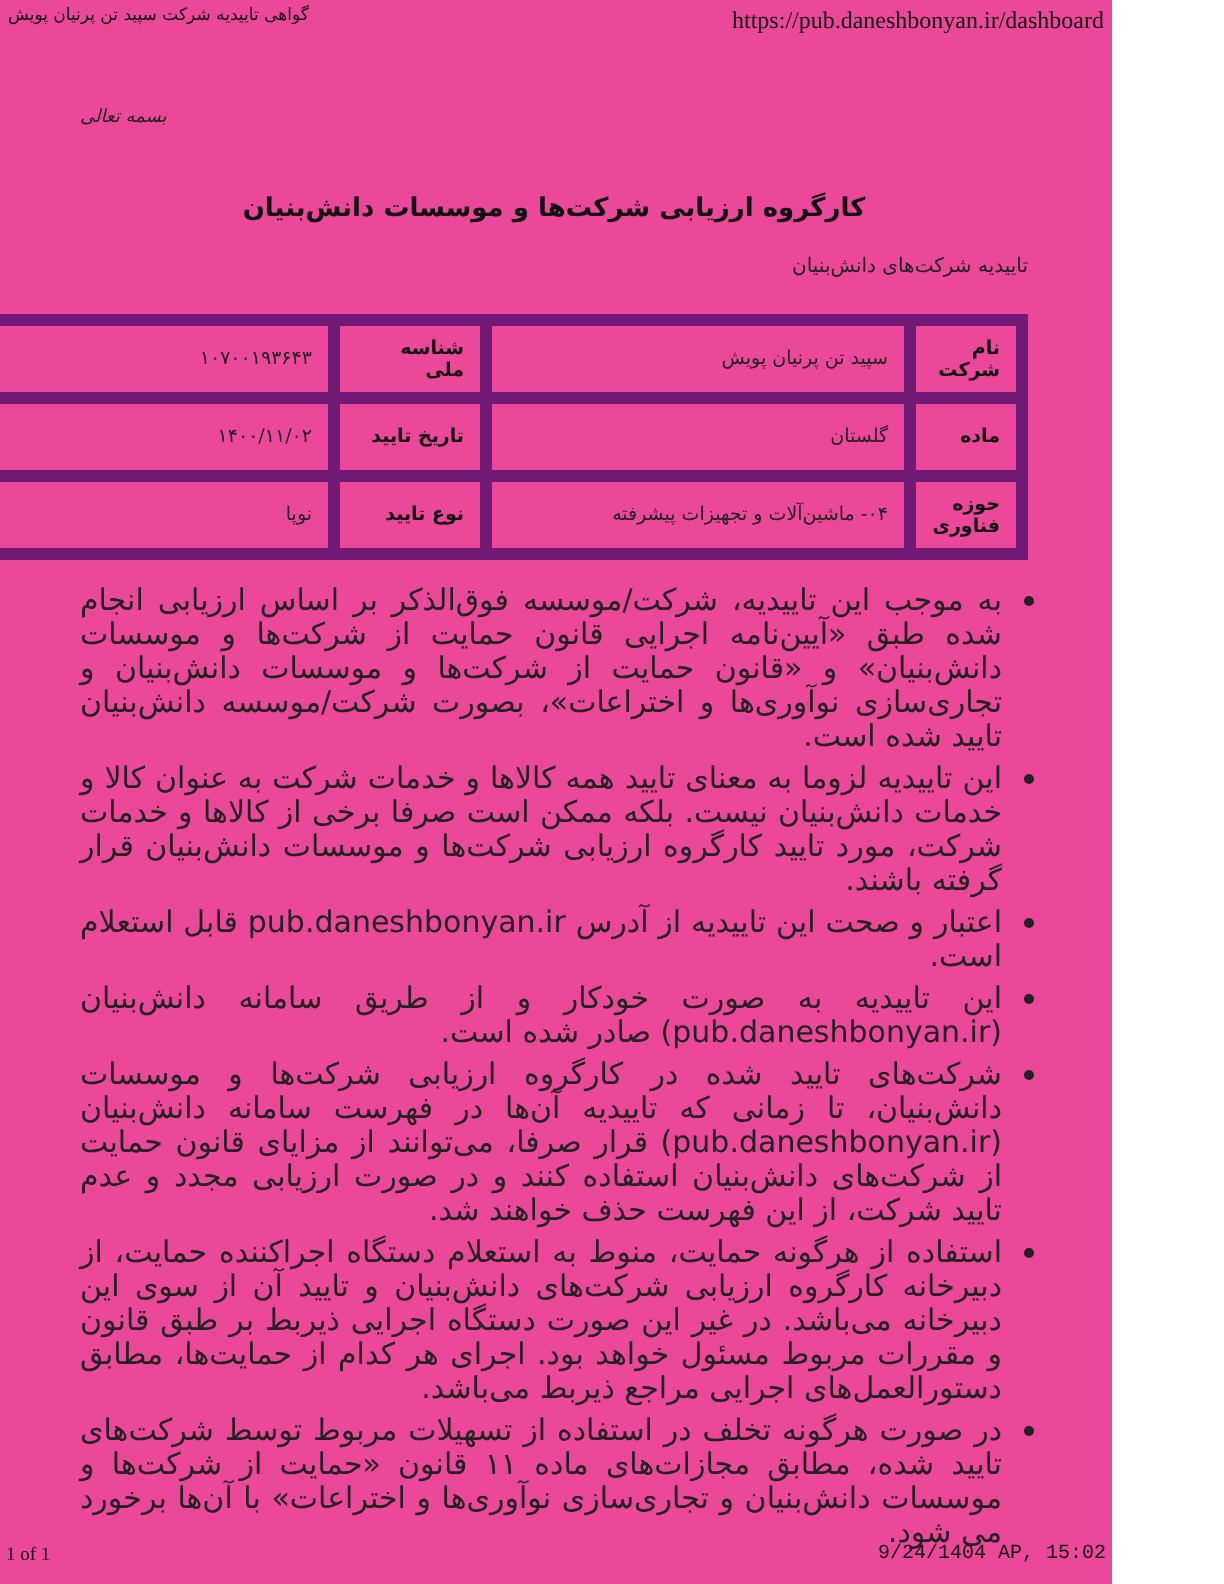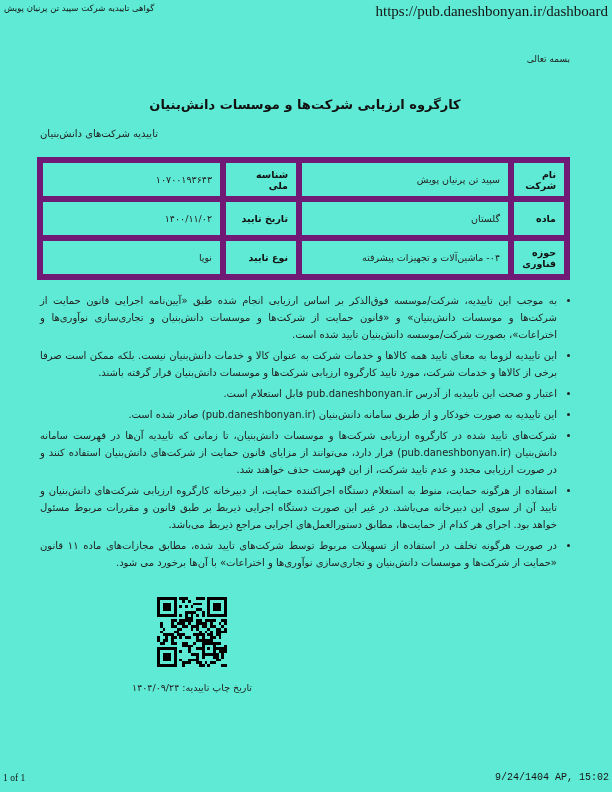--- a/index.html
+++ b/index.html
@@ -1,36 +1,36 @@
 <!DOCTYPE html>
 <html lang="fa"><head>
 <meta charset="utf-8">
 <style>
   html,body { margin:0; padding:0; background:#ffffff; }
   body { width:612px; height:792px; font-family:"DejaVu Sans",sans-serif; color:#1f1f1f; }
-  .page { position:relative; width:612px; height:792px; overflow:hidden; background:#5eead4; }
+  .page { position:relative; width:556px; height:792px; overflow:hidden; background:#ec4899; }
 
   
   .ph-left  { position:absolute; top:3px;  left:4px;  font-size:8.5px; direction:rtl; color:#151515; }
-  .ph-right { position:absolute; top:3px;  right:4px; font-size:15px;  font-family:"Liberation Serif",serif; color:#151515; }
+  .ph-right { position:absolute; top:3px;  right:4px; font-size:12px;  font-family:"Liberation Serif",serif; color:#151515; }
   .pf-left  { position:absolute; bottom:9px; left:3px;  font-size:9.5px; font-family:"Liberation Serif",serif; color:#151515;text-align:right; }
   .pf-right { position:absolute; bottom:9px; right:3px; font-size:10px; font-family:Liberation Mono, monospace; color:#151515; }
 
   
   .doc { position:absolute; top:54px; left:40px; right:42px; direction:rtl; }
-  .bismillah { text-align:right; font-size:9px; color:#222; }
+  .bismillah { text-align:left; font-size:9px; color:#222;font-style:italic; }
   .title { text-align:center; font-size:13px; font-weight:bold; color:#111; margin:33px 0 0 0; }
-  .subtitle { text-align:left; font-size:10px; color:#222; margin-top:16px; }
+  .subtitle { text-align:right; font-size:10px; color:#222; margin-top:16px; }
 
   table.info { width:100%; border-collapse:collapse; table-layout:fixed; margin-top:18px; }
   table.info td { border:6px solid #701a75; height:29px; padding:2px 8px; font-size:9.5px;
                   vertical-align:middle; color:#222; overflow:hidden; }
   table.info td.lbl { font-weight:bold; color:#111;margin-top:16px; }
 
-  ul.notes { margin:12px 0 0 0; padding:0 13px 0 0; list-style:disc; font-size:10px;
+  ul.notes { margin:12px 0 0 0; padding:0 13px 0 0; list-style:disc; font-size:15px;
              line-height:17px; text-align:justify; color:#222; }
   ul.notes li { margin-bottom:4px; }
 
   .qr-block { width:300px; margin:26px 228px 0 0; text-align:center; }
   .qr-svg { width:70px; height:70px; shape-rendering:crispEdges; }
   .secretariat { font-size:9.5px; margin-top:15px; color:#222; }
   .printdate   { font-size:9.5px; margin-top:11px; color:#222; }
 </style>
 </head>
 <body>
@@ -73,21 +73,21 @@
           <td>نوپا</td>
         </tr>
       </tbody>
     </table>
 
     <ul class="notes">
       <li>به موجب این تاییدیه، شرکت/موسسه فوق‌الذکر بر اساس ارزیابی انجام شده طبق «آیین‌نامه اجرایی قانون حمایت از شرکت‌ها و موسسات دانش‌بنیان» و «قانون حمایت از شرکت‌ها و موسسات دانش‌بنیان و تجاری‌سازی نوآوری‌ها و اختراعات»، بصورت شرکت/موسسه دانش‌بنیان تایید شده است.</li>
       <li>این تاییدیه لزوما به معنای تایید همه کالاها و خدمات شرکت به عنوان کالا و خدمات دانش‌بنیان نیست. بلکه ممکن است صرفا برخی از کالاها و خدمات شرکت، مورد تایید کارگروه ارزیابی شرکت‌ها و موسسات دانش‌بنیان قرار گرفته باشند.</li>
       <li>اعتبار و صحت این تاییدیه از آدرس pub.daneshbonyan.ir قابل استعلام است.</li>
       <li>این تاییدیه به صورت خودکار و از طریق سامانه دانش‌بنیان (pub.daneshbonyan.ir) صادر شده است.</li>
-      <li>شرکت‌های تایید شده در کارگروه ارزیابی شرکت‌ها و موسسات دانش‌بنیان، تا زمانی که تاییدیه آن‌ها در فهرست سامانه دانش‌بنیان (pub.daneshbonyan.ir) قرار دارد، می‌توانند از مزایای قانون حمایت از شرکت‌های دانش‌بنیان استفاده کنند و در صورت ارزیابی مجدد و عدم تایید شرکت، از این فهرست حذف خواهند شد.</li>
+      <li>شرکت‌های تایید شده در کارگروه ارزیابی شرکت‌ها و موسسات دانش‌بنیان، تا زمانی که تاییدیه آن‌ها در فهرست سامانه دانش‌بنیان (pub.daneshbonyan.ir) قرار صرفا، می‌توانند از مزایای قانون حمایت از شرکت‌های دانش‌بنیان استفاده کنند و در صورت ارزیابی مجدد و عدم تایید شرکت، از این فهرست حذف خواهند شد.</li>
       <li>استفاده از هرگونه حمایت، منوط به استعلام دستگاه اجراکننده حمایت، از دبیرخانه کارگروه ارزیابی شرکت‌های دانش‌بنیان و تایید آن از سوی این دبیرخانه می‌باشد. در غیر این صورت دستگاه اجرایی ذیربط بر طبق قانون و مقررات مربوط مسئول خواهد بود. اجرای هر کدام از حمایت‌ها، مطابق دستورالعمل‌های اجرایی مراجع ذیربط می‌باشد.</li>
       <li>در صورت هرگونه تخلف در استفاده از تسهیلات مربوط توسط شرکت‌های تایید شده، مطابق مجازات‌های ماده ۱۱ قانون «حمایت از شرکت‌ها و موسسات دانش‌بنیان و تجاری‌سازی نوآوری‌ها و اختراعات» با آن‌ها برخورد می شود.</li>
     </ul>
 
     <div class="qr-block">
       <svg id="qr" class="qr-svg" viewBox="0 0 25 25" xmlns="http://www.w3.org/2000/svg">
           <rect x="0" y="0" width="1" height="1" fill="#000000"></rect>
           <rect x="1" y="0" width="1" height="1" fill="#000000"></rect>
           <rect x="2" y="0" width="1" height="1" fill="#000000"></rect>
           <rect x="3" y="0" width="1" height="1" fill="#000000"></rect>

